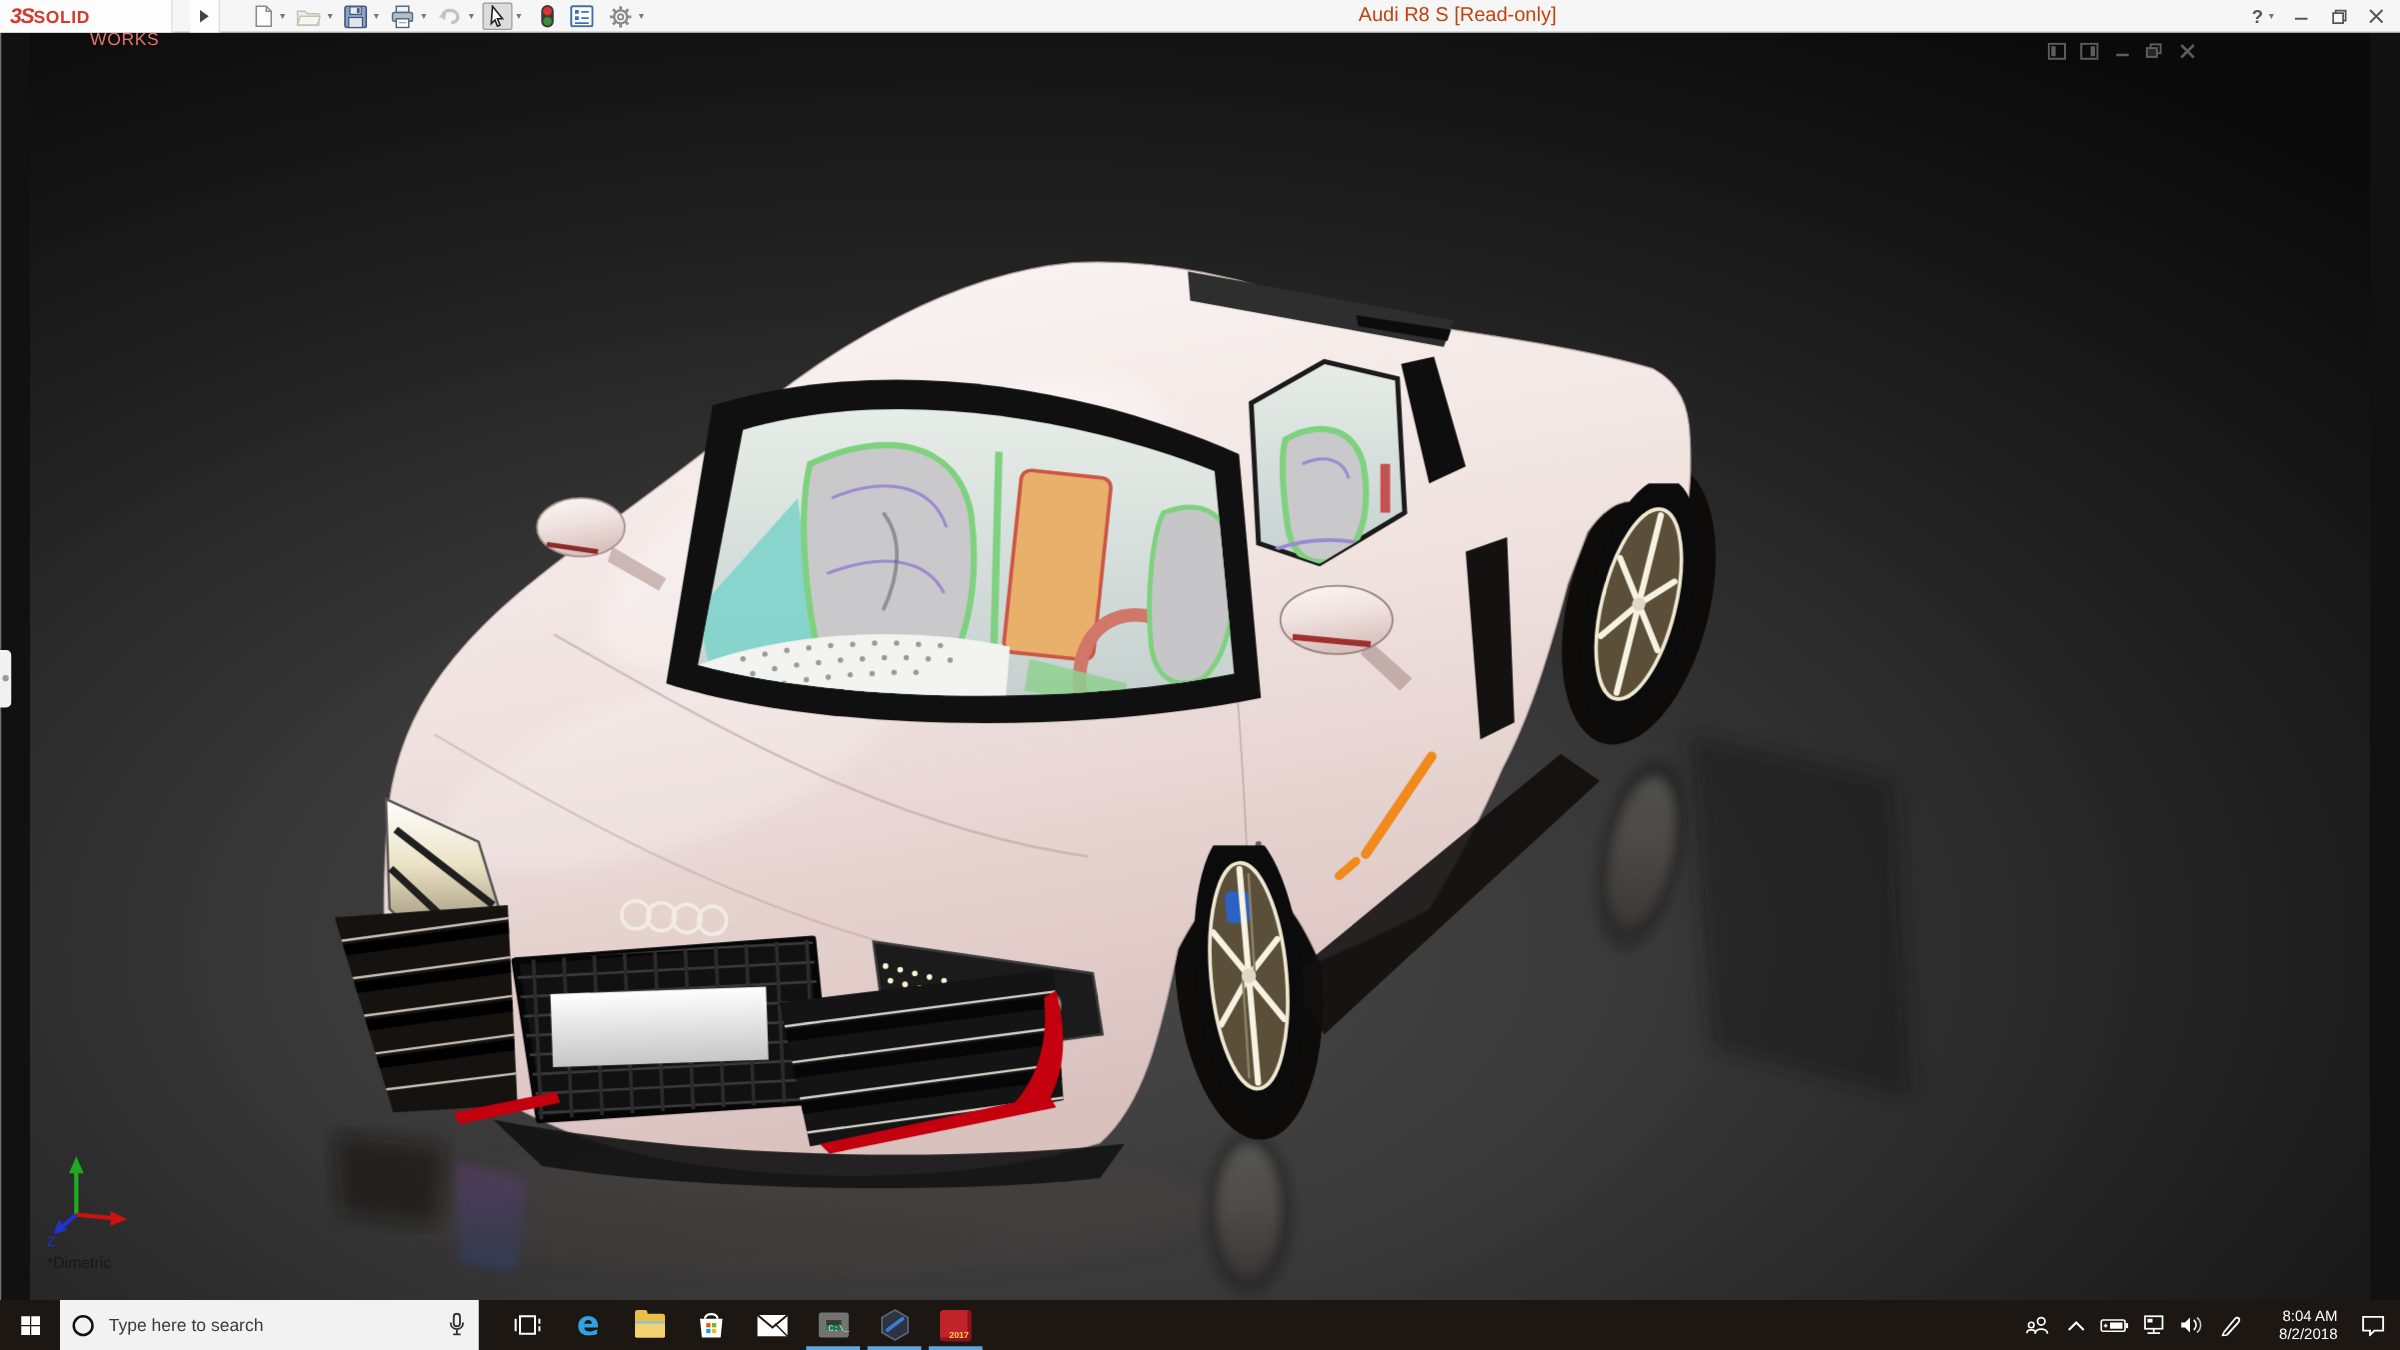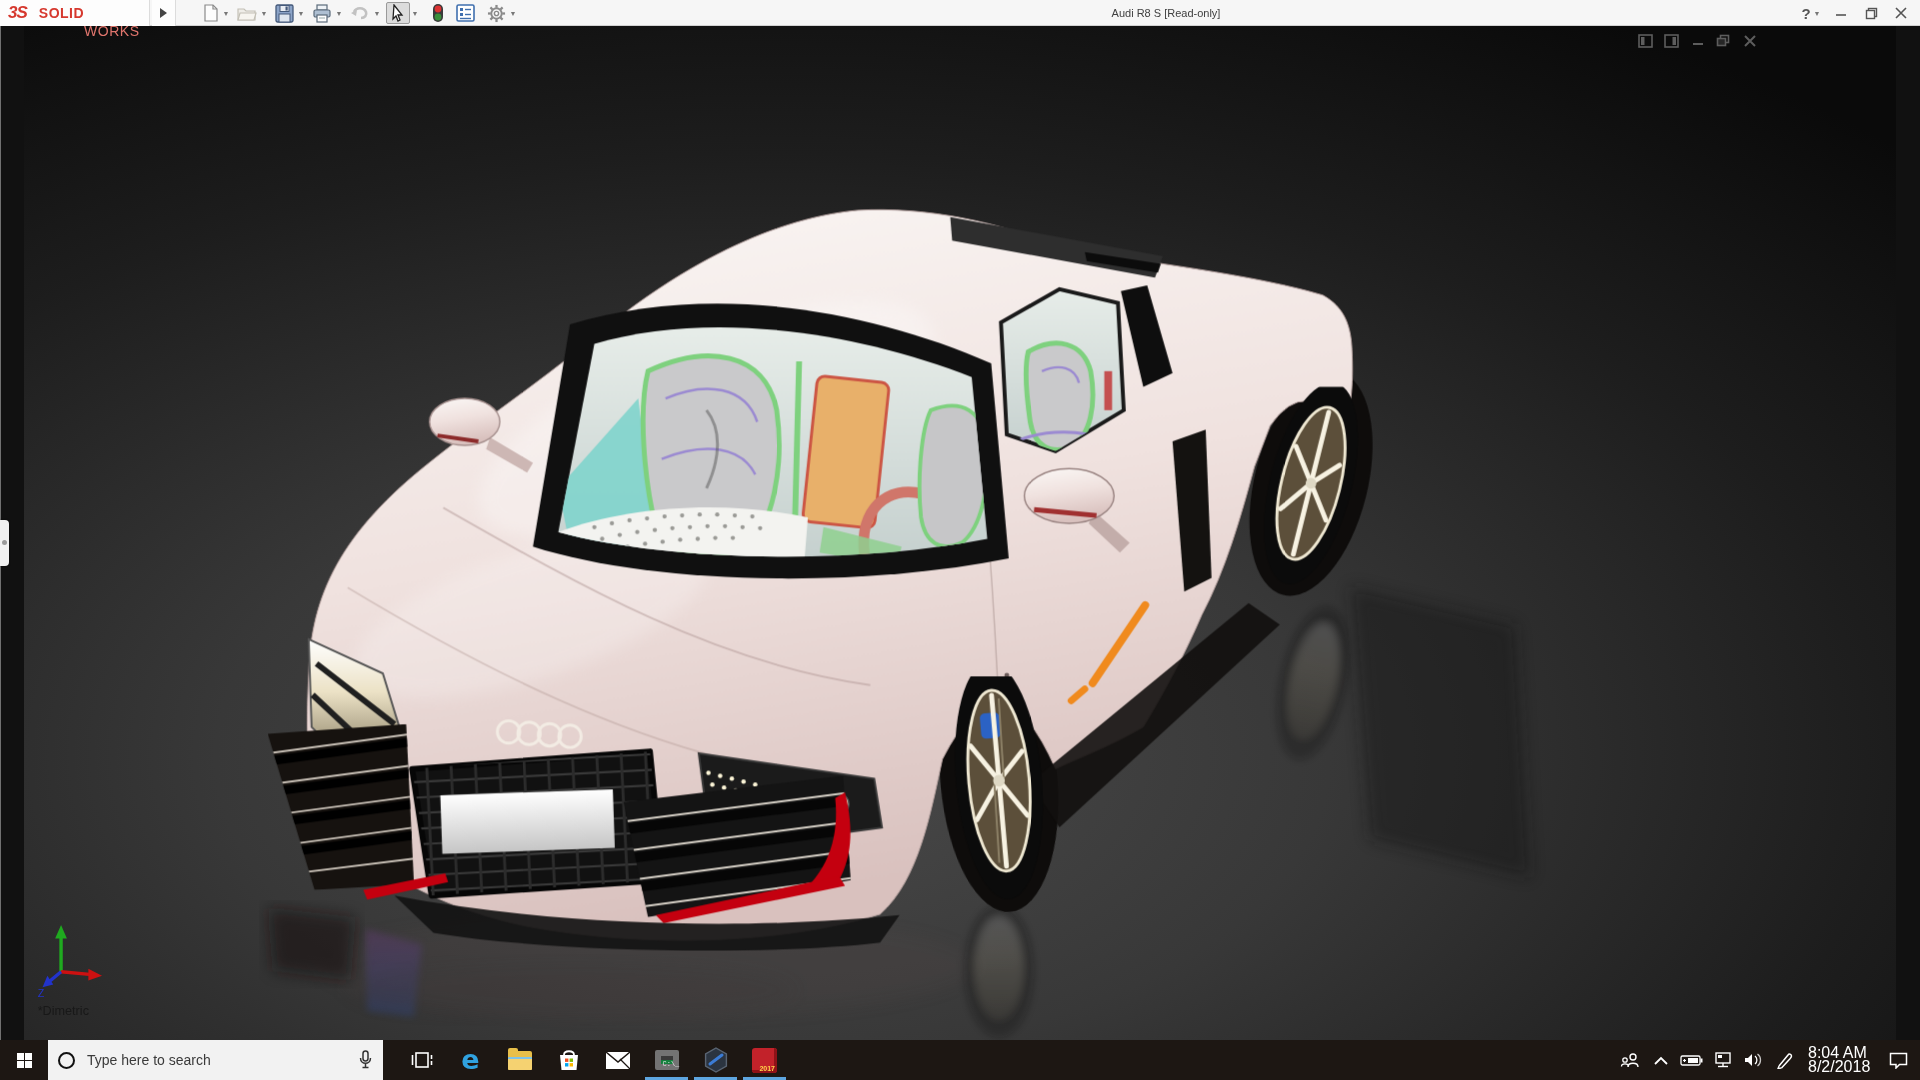--- a/index.html
+++ b/index.html
@@ -6,33 +6,33 @@
   html,body { width:1920px; height:1080px; overflow:hidden; background:#000;
               font-family:"Liberation Sans", sans-serif; }
   #screen { position:relative; width:1768px; height:1080px;text-decoration:underline; }
 
   
   #titlebar { position:absolute; top:0; left:0; width:1920px; height:26px;
               background:#f6f6f6; border-bottom:1px solid #d2d2d2; z-index:30; }
   #brandbox { position:absolute; left:0; top:0; height:26px; padding:0 10px 0 8px;
               display:flex; align-items:center; border-right:1px solid #dcdcdc; background:#fdfdfd;}
   .brand-mark { color:#d6382e; font-weight:bold; font-style:italic; font-size:17px; letter-spacing:-1px; }
-  .brand-solid { color:#d6382e; font-weight:bold; font-size:14px; margin-left:12px; letter-spacing:.5px;}
+  .brand-solid { color:#d6382e; font-weight:bold; font-size:14px; margin-left:0; letter-spacing:.5px;}
   .brand-works { color:#e0756d; font-weight:normal; font-size:14px; letter-spacing:.5px;margin-top:36px;}
   #menu-arrow-box { position:absolute; left:152px; top:0; width:24px; height:26px;
               border-right:1px solid #dcdcdc; display:flex; align-items:center; justify-content:center; background:#fdfdfd;}
   .tri-right { width:0; height:0; border-left:7px solid #444; border-top:5px solid transparent; border-bottom:5px solid transparent; }
   #toolbar { position:absolute; left:200px; top:0; height:26px; display:flex; align-items:center; }
   .tbtn { display:flex; align-items:center; justify-content:center; height:22px; padding:0 2px; }
   .tbtn svg { display:block; }
   .drop { width:10px; height:22px; display:flex; align-items:center; justify-content:center;
           font-size:7px; color:#777; margin-right:4px;}
   .pressed { background:#dcdcdc; border:1px solid #9a9a9a; border-radius:2px; }
   #win-title { position:absolute; left:1166px; top:0; height:26px; transform:translateX(-50%);
-               display:flex; align-items:center; font-size:11px; color:#404040; white-space:nowrap;}
+               display:flex; align-items:center; font-size:16px; color:#c2410c; white-space:nowrap;}
   #title-controls { position:absolute; right:6px; top:0; height:26px; display:flex; align-items:center; gap:4px;}
   .tc { width:26px; height:22px; display:flex; align-items:center; justify-content:center;
         color:#555; font-size:13px; }
   .tc svg { display:block; }
 
   
   #viewport { position:absolute; top:26px; left:0; width:1920px; height:1014px; background:#111; z-index:1;}
   #viewport svg { display:block; }
   #vp-left-edge { position:absolute; left:0; top:26px; width:1px; height:1014px; background:#9a9a9a; opacity:.7; z-index:5;}
   #vp-tab { position:absolute; left:0; top:520px; width:9px; height:46px; background:#f1f1f1;
@@ -50,21 +50,21 @@
   #searchbox { width:335px; height:40px; background:#f2f2f2; display:flex; align-items:center; padding:0 10px; }
   #cortana-ring { width:17px; height:17px; border:2.5px solid #111; border-radius:50%; flex:none;}
   #searchbox input { flex:1; border:none; outline:none; background:transparent; font-size:14px;
                      color:#222; margin-left:12px; font-family:"Liberation Sans",sans-serif;}
   #searchbox input::placeholder { color:#3a3a3a; opacity:1; }
   #apps { display:flex; height:40px; margin-left:14px; }
   .app { position:relative; width:49px; height:40px; display:flex; align-items:center; justify-content:center; }
   .app .underline { position:absolute; bottom:0; left:3px; right:3px; height:3px; background:#5ea6e0; }
   #tray { margin-left:auto; display:flex; align-items:center; height:40px; }
   .trayicon { width:31px; height:40px; display:flex; align-items:center; justify-content:center; }
-  #clock { width:62px; text-align:left; color:#fff; font-size:16px; line-height:14px; margin:0 6px 0 8px;}
+  #clock { width:62px; text-align:right; color:#fff; font-size:12px; line-height:14px; margin:0 6px 0 8px;}
   #action-center { width:44px; height:40px; display:flex; align-items:center; justify-content:center; }
 
   
   .folder { position:relative; width:24px; height:19px; }
   .folder .back { position:absolute; inset:0; background:#e8bf49; border-radius:2px; }
   .folder .tab  { position:absolute; left:0; top:-3px; width:10px; height:5px; background:#e8bf49; border-radius:2px 2px 0 0;}
   .folder .front{ position:absolute; left:0; bottom:0; width:24px; height:13px; background:#f5d271; border-radius:1px;
                   border-top:2px solid #7ec3e8;}
   .swcube { position:relative; width:25px; height:25px; background:#c2222a; border-radius:3px;
             box-shadow:inset -3px -3px 0 #8f1218; }

